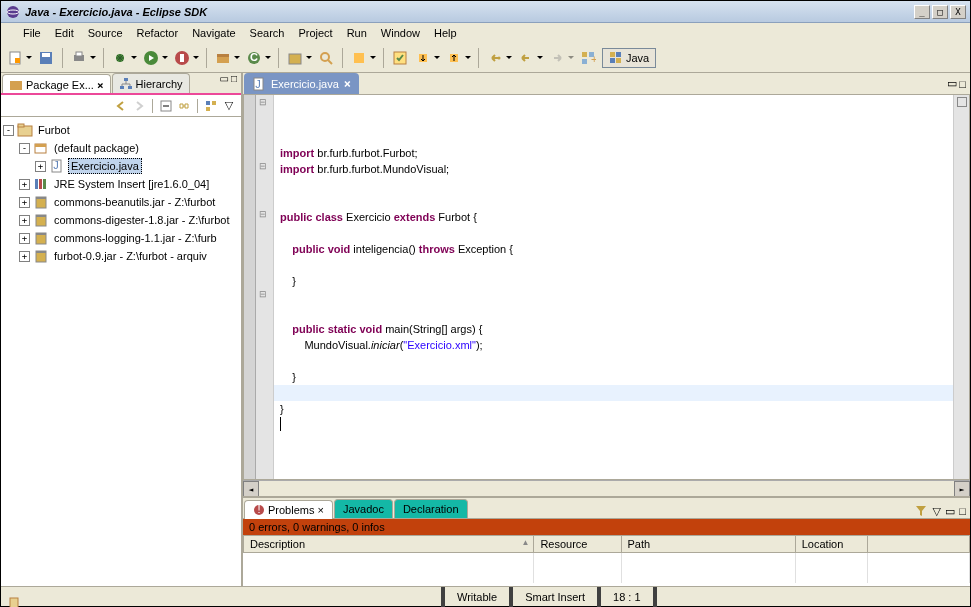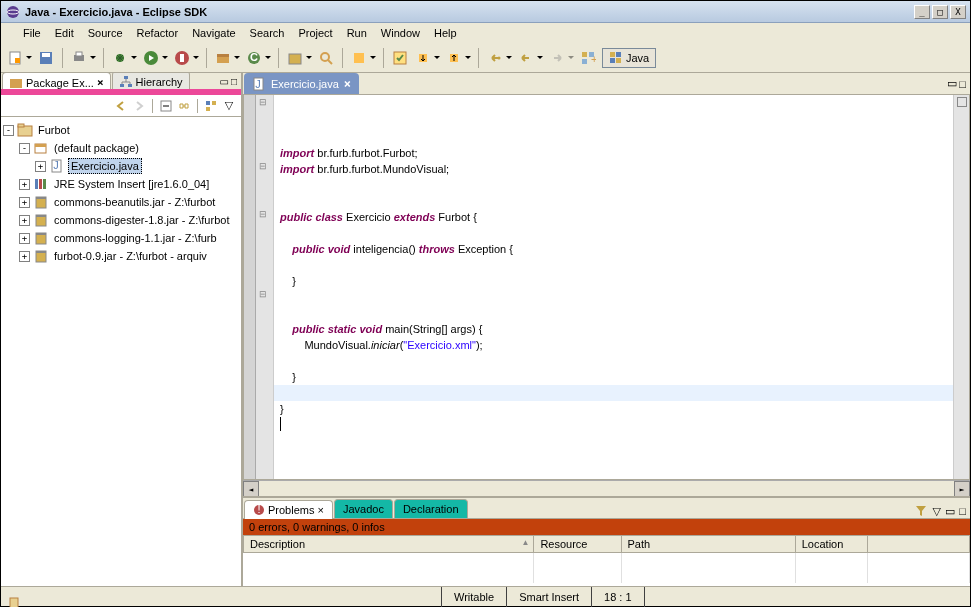--- a/index.html
+++ b/index.html
@@ -1,34 +1,34 @@
 <!DOCTYPE html>
 <html><head>
 <meta charset="utf-8">
 <style>
 * { box-sizing: border-box; margin: 0; padding: 0; font-family: Tahoma, Arial, sans-serif; font-size: 11px; }
 body { background: #000; overflow: hidden; }
 .window { position: relative; width: 971px; height: 607px; background: #ece9d8; border: 1px solid #000; }
 .title-bar { height: 22px; background: linear-gradient(#d6e2f0, #b8cae0); display: flex; align-items: center; padding: 0 4px; border-bottom: 1px solid #8ba0bc; }
 .title-bar .icon { width: 16px; height: 16px; margin-right: 4px; }
-.title-bar .title { flex: 1; font-weight: bold; }
+.title-bar .title { flex: 1; font-weight: bold; font-style: italic; }
 .title-bar .btns { display: flex; gap: 2px; }
 .title-bar .btn { width: 16px; height: 14px; background: #d4d0c8; border: 1px solid #808080; border-top-color:#fff; border-left-color:#fff; display:flex; align-items:center; justify-content:center; font-size:9px; font-family:monospace; cursor:pointer; }
 .menu-bar { height: 20px; display: flex; align-items: center; padding: 0 15px; background:#ece9d8; }
 .menu-bar span { padding: 2px 7px; cursor:pointer; }
 .toolbar { height: 30px; display: flex; align-items: center; padding: 2px 4px; gap: 3px; background:#ece9d8; border-bottom:1px solid #aca899; }
 .tb-btn { width: 20px; height: 20px; display:inline-flex; align-items:center; justify-content:center; position:relative; cursor:pointer; }
 .tb-sep { width:1px; height:20px; background:#aca899; margin:0 3px; display:inline-block; }
 .tb-drop::after { content:""; position:absolute; right:-7px; top:8px; border:3px solid transparent; border-top-color:#000; }
 .perspective { float:right; display:flex; align-items:center; gap:4px; }
 .persp-box { border:1px solid #7a8a99; padding:2px 6px; background:#f0f0ea; display:flex; align-items:center; gap:3px; }
 .persp-box.active { background:#e8e4d8;text-align:center; }
 .main { display:flex; height: calc(100% - 22px - 20px - 30px - 20px); }
 .left-panel { width: 242px; display:flex; flex-direction:column; border-right:2px solid #aca899; }
-.tabs { height: 22px; display:flex; align-items:center; background:#ece9d8; border-bottom:6px solid #ec4899; overflow:hidden; padding-left:1px;}
+.tabs { height: 22px; display:flex; align-items:flex-start; background:#ece9d8; border-bottom:2px solid #ec4899; overflow:hidden; padding-left:1px;}
 .tab { padding: 3px 6px; background:#e8e8e2; border:1px solid #aca899; border-bottom:none; border-radius:4px 4px 0 0; margin-right:1px; display:flex; align-items:center; gap:3px; cursor:pointer; white-space:nowrap; }
 .tab.active { background:#fff; position:relative; top:1px; }
 .tab .close { font-family:monospace; font-weight:bold; }
 .tab-icons-right { margin-left:auto; display:flex; gap:2px; align-items:center; padding-right:4px; }
 .tab-icons-right span { cursor:pointer; font-size:10px; }
 .mini-toolbar { height:22px; display:flex; align-items:center; justify-content:flex-end; gap:2px; padding:0 4px; background:#fff; border-bottom:1px solid #aca899; }
 .mini-toolbar .mbtn { width:16px; height:16px; display:inline-flex; align-items:center; justify-content:center; cursor:pointer; }
 .tree { flex:1; background:#fff; overflow:auto; padding:4px 2px; }
 .tree-node { display:flex; align-items:center; padding:1px 0; white-space:nowrap; }
 .tree-node .exp { width:11px; height:11px; border:1px solid #808080; display:inline-flex; align-items:center; justify-content:center; font-size:9px; line-height:1; margin-right:3px; cursor:pointer; font-family:monospace;}
@@ -40,21 +40,21 @@
 .editor-tabs { height:22px; display:flex; background:#ece9d8; border-bottom:1px solid #aca899; padding-left:1px; }
 .editor-tab { padding:3px 8px; background:#7a95c4; color:#fff; border-radius:4px 4px 0 0; display:flex; align-items:center; gap:5px; cursor:pointer; }
 .editor-tab .close { color:#fff; font-family:monospace; font-weight:bold; font-size:12px; cursor:pointer;}
 .editor-tab-icons { margin-left:auto; display:flex; gap:2px; align-items:center; padding-right:4px;}
 .editor-tab-icons span{cursor:pointer;}
 .editor { flex:1; display:flex; background:#fff; border:1px solid #aca899; border-top:none; overflow:hidden; }
 .ruler { width:12px; background:#d4d4d4; border-right:1px solid #aaa; position:relative;}
 .gutter { width:18px; background:#e4e4e4; border-right:1px solid #ccc; position:relative; }
 .gutter .mark { position:absolute; left:3px; font-size:9px; color:#888;}
 .code { flex:1; font-family:"Courier New",monospace; font-size:12px; padding:2px 6px; white-space:pre; line-height:16px; position:relative; overflow:auto;}
-.code .kw { color:#7f0055; font-weight:bold;font-style:italic; }
+.code .kw { color:#7f0055; font-weight:bold; }
 .code .str { color:#2a00ff; }
 .code .it { font-style:italic; }
 .code .cursor-line { position:absolute; left:0; right:0; height:16px; background:#e8f2fe; z-index:0; }
 .code .content { position:relative; z-index:1; }
 .code .caret { display:inline-block; width:1px; height:14px; background:#000; vertical-align:text-bottom; animation:blink 1s step-start infinite;}
 @keyframes blink{50%{opacity:0}}
 .ov-ruler { width:16px; background:#e4e4e4; border-left:1px solid #ccc; position:relative;}
 .hscroll { height:16px; background:#e8e8e8; border-top:1px solid #aaa; display:flex; }
 .hscroll .arrow { width:16px; height:16px; background:#d4d0c8; border:1px solid #808080; display:flex; align-items:center; justify-content:center; font-size:8px; font-family:monospace; cursor:pointer;}
 .hscroll .track{flex:1; background:#ece9d8;}
@@ -63,21 +63,21 @@
 .btab { padding:3px 8px; background:#14b8a6; border:1px solid #aca899; border-bottom:none; border-radius:4px 4px 0 0; margin-right:1px; display:flex; align-items:center; gap:3px; cursor:pointer;}
 .btab.active{ background:#fff; position:relative; top:1px;}
 .btab-icons { margin-left:auto; display:flex; gap:4px; padding-right:4px; align-items:center;}
 .binfo { padding:2px 6px; background:#c2410c; font-size:11px; }
 .btable { flex:1; background:#fff; overflow:auto; }
 .btable table { width:100%; border-collapse:collapse; }
 .btable th { text-align:left; padding:2px 6px; background:#ece9d8; border:1px solid #aca899; font-weight:normal; position:relative;}
 .btable th.sorted::after { content:"▲"; font-size:8px; position:absolute; right:4px; color:#888;}
 .btable td { border-right:1px solid #e0e0e0; height:15px; }
 .status-bar { height:20px; display:flex; align-items:center; background:#ece9d8; border-top:1px solid #aca899; font-size:11px;}
-.status-bar .cell { padding:10px 12px; border-left:1px solid #404040; height:100%; display:flex; align-items:center;text-align:right; }
+.status-bar .cell { padding:10px 12px; border-left:4px solid #404040; height:100%; display:flex; align-items:center;text-align:right; }
 .status-bar .first { width:440px; padding-left:6px;}
 svg { display:block; }
 </style>
 </head>
 <body>
 
 <div class="window">
 
   <div class="title-bar">
     <span class="icon">

